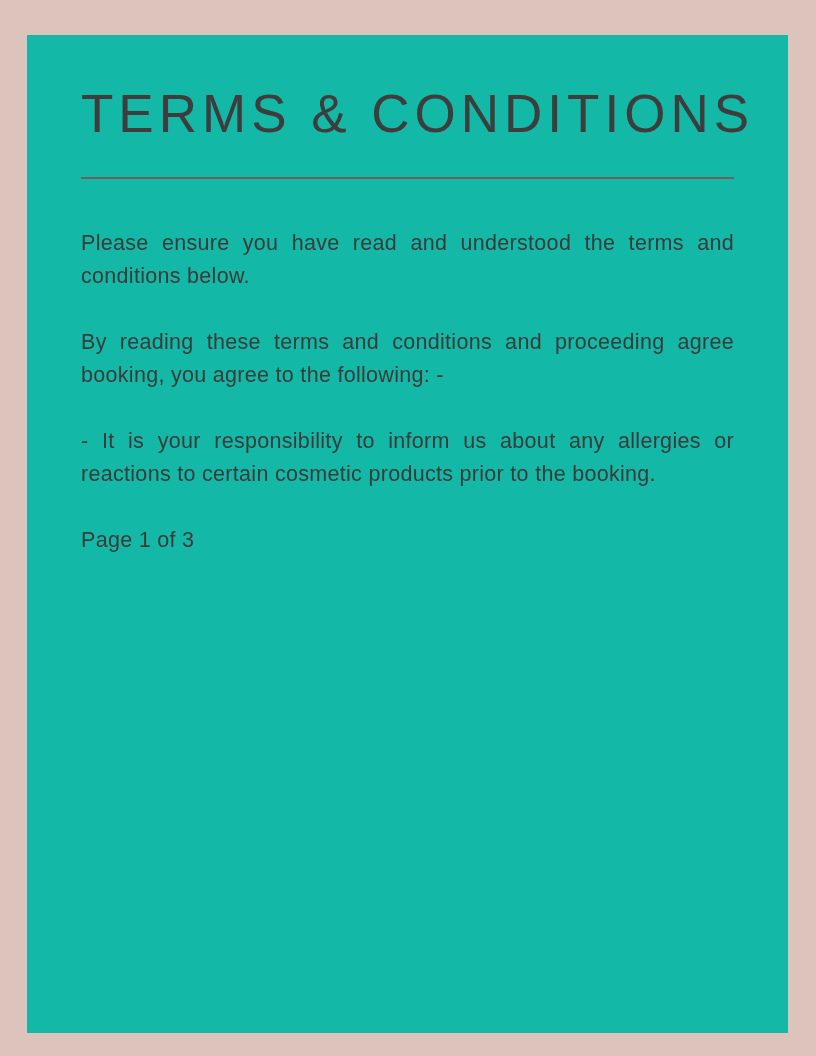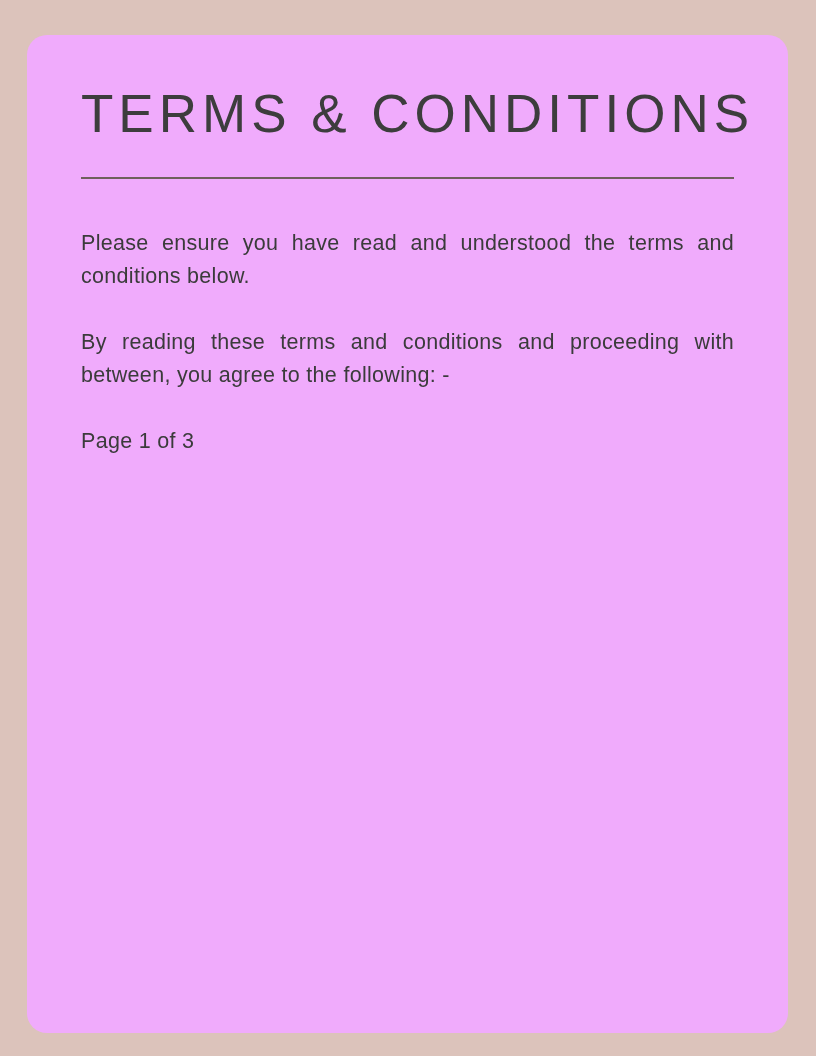--- a/index.html
+++ b/index.html
@@ -13,22 +13,21 @@
     background: #dcc3bb;
     font-family: "Liberation Sans", sans-serif;
     overflow: hidden;
   }
   .doc-page {
     position: absolute;
     left: 27px;
     top: 35px;
     right: 28px;
     bottom: 23px;
-    background: #f0abfc;
-    border-radius: 20px;
+    background: #14b8a6;
   }
   .content {
     padding: 50px 54px 0 54px;
   }
   .doc-title {
     margin: 0;
     text-align: center;
     font-size: 53px;
     line-height: 58px;
     font-weight: 300;
@@ -63,17 +62,18 @@
 </style>
 </head>
 <body>
 
 <div class="doc-page">
   <div class="content">
     <h1 class="doc-title">TERMS &amp; CONDITIONS</h1>
     <hr class="title-divider">
     <div class="body-text">
       <p>Please ensure you have read and understood the terms and conditions below.</p>
-      <p>By reading these terms and conditions and proceeding with between, you agree to the following: -</p>
+      <p>By reading these terms and conditions and proceeding agree booking, you agree to the following: -</p>
+      <p>- It is your responsibility to inform us about any allergies or reactions to certain cosmetic products prior to the booking.</p>
     </div>
     <p class="page-number">Page 1 of 3</p>
   </div>
 </div>
 
 </body></html>

